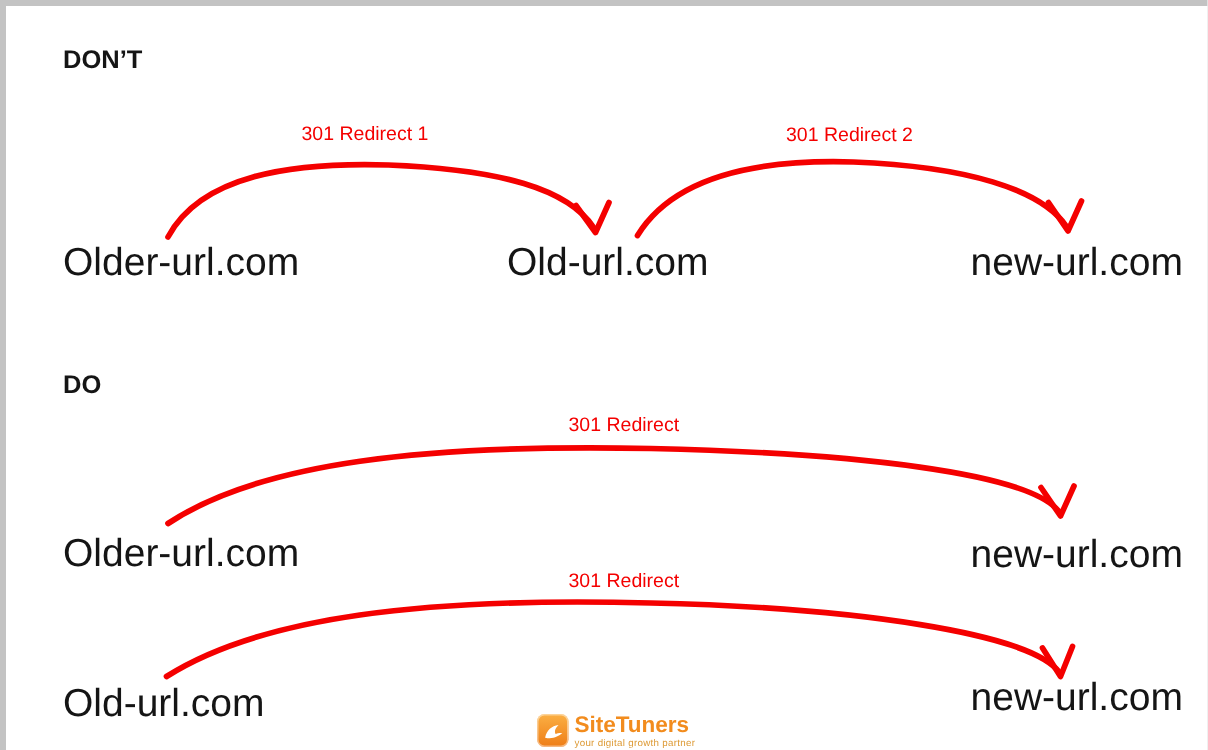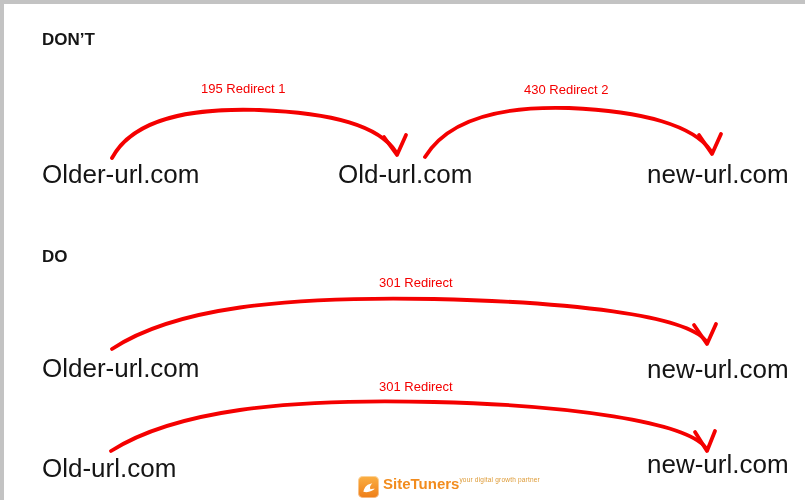--- a/index.html
+++ b/index.html
@@ -29,21 +29,21 @@
     font-size:13px;color:var(--arrow-color);
     line-height:15px;white-space:nowrap;
   }
   .logo{position:absolute;left:354px;top:472px;display:flex;align-items:flex-start;}
   .logo-icon{
     width:21px;height:22px;border-radius:5px;
     background:linear-gradient(180deg,#fbb044 0%,#ee7d17 100%);
     box-shadow:inset 0 0 0 1px rgba(255,255,255,.45);
     display:flex;align-items:center;justify-content:center;
   }
-  .logo-textblock{margin-left:4px;display:flex;flex-direction:row;}
+  .logo-textblock{margin-left:4px;display:flex;flex-direction:column;}
   .logo-name{
     font-size:15px;font-weight:bold;color:var(--logo-orange);
     line-height:16px;letter-spacing:0px;white-space:nowrap;
   }
   .logo-tagline{
     font-size:6.5px;color:var(--logo-tagline);
     line-height:7px;white-space:nowrap;letter-spacing:.2px;
   }
 </style>
 </head>
@@ -61,22 +61,22 @@
 
     <path class="arrow-path" d="M 108 345 C 170 304, 280 292, 430 295 C 565 298, 682 311, 702 337"></path>
     <path class="arrow-head" d="M 690 321 L 703 340 L 712 320"></path>
 
     <path class="arrow-path" d="M 107 447 C 170 407, 280 394, 430 398 C 565 401, 683 418, 702 444"></path>
     <path class="arrow-head" d="M 691 428 L 703 447 L 711 427"></path>
   </svg>
 
   <div class="heading" style="left:38px;top:26px">DON’T</div>
 
-  <div class="arrow-label" style="left:197px;top:77px">195 Redirect 1</div>
-  <div class="arrow-label" style="left:520px;top:78px">430 Redirect 2</div>
+  <div class="arrow-label" style="left:197px;top:77px">301 Redirect 1</div>
+  <div class="arrow-label" style="left:520px;top:78px">301 Redirect 2</div>
 
   <div class="node" style="left:38px;top:158px">Older-url.com</div>
   <div class="node" style="left:334px;top:158px">Old-url.com</div>
   <div class="node" style="left:643px;top:158px">new-url.com</div>
 
   <div class="heading" style="left:38px;top:243px">DO</div>
 
   <div class="arrow-label" style="left:375px;top:271px">301 Redirect</div>
   <div class="node" style="left:38px;top:352px">Older-url.com</div>
   <div class="node" style="left:643px;top:353px">new-url.com</div>

